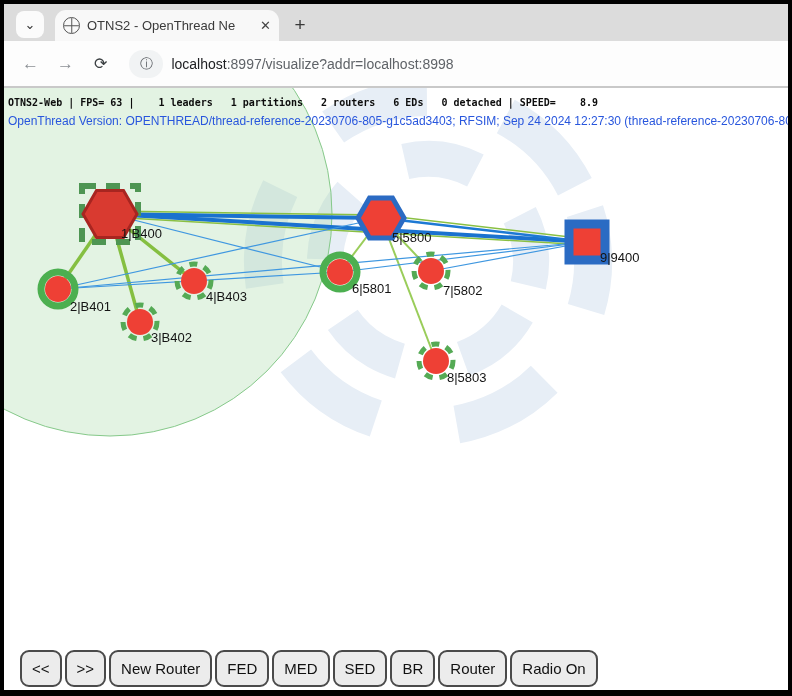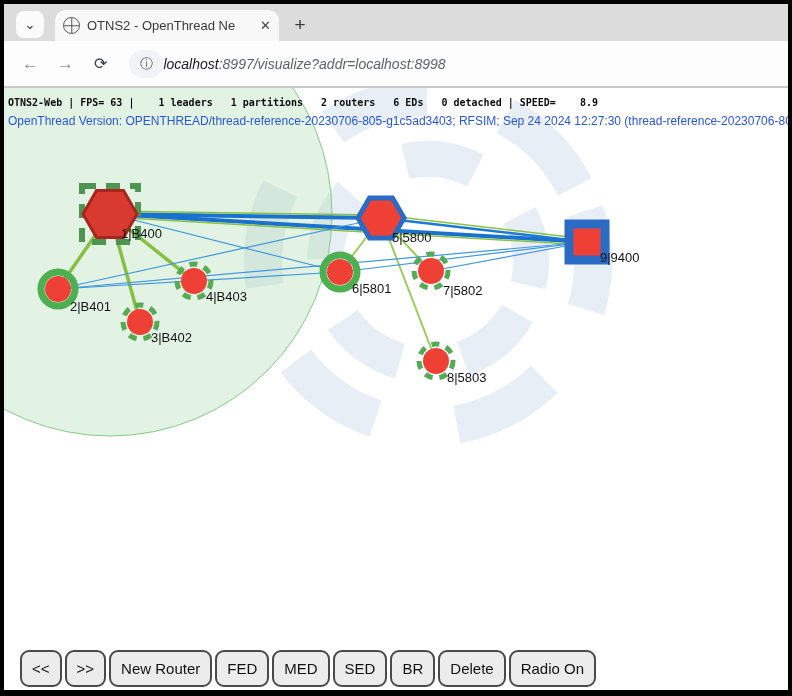--- a/index.html
+++ b/index.html
@@ -30,21 +30,21 @@
   .tab-close{flex:0 0 auto;font-size:13px;color:#444;margin-left:4px;cursor:default;}
   .newtab{position:absolute;left:283px;top:8px;width:26px;height:26px;display:flex;align-items:center;
       justify-content:center;font-size:19px;color:#3a3a3a;}
   .urlbar{position:absolute;left:4px;top:41px;width:784px;height:47px;background:#fdfdfd;
       border-bottom:2px solid #c9c9c9;box-sizing:border-box;z-index:5;display:flex;align-items:center;}
   .nav-ic{font-size:17px;color:#8b8f94;margin-left:18px;}
   .nav-ic.reload{color:#3c4043;font-size:16px;margin-left:20px;}
   .site-info{margin-left:22px;width:34px;height:28px;border-radius:14px;background:#f1f3f4;
       display:flex;align-items:center;justify-content:center;font-size:13px;color:#5f6368;
       font-family:"Liberation Serif",serif;}
-  .url-text{font-size:14px;white-space:nowrap;font-style:italic;}
+  .url-text{margin-left:8px;font-size:14px;white-space:nowrap;}
   .url-host{color:#202124;}
   .url-rest{color:#5f6368;}
 
   
   #net-svg{position:absolute;left:0;top:0;z-index:1;}
   .status-line{position:absolute;left:8px;top:97px;z-index:2;
       font-family:"DejaVu Sans Mono","Liberation Mono",monospace;font-weight:bold;
       font-size:10px;color:#0c0c0c;white-space:pre;}
   .info-line{position:absolute;left:8px;top:114px;width:780px;z-index:2;
       font-size:12px;color:#2856dd;white-space:nowrap;overflow:hidden;}
@@ -156,21 +156,21 @@
   <div class="tbtn">
       <span>MED</span>
     </div>
   <div class="tbtn">
       <span>SED</span>
     </div>
   <div class="tbtn">
       <span>BR</span>
     </div>
   <div class="tbtn">
-      <span>Delete</span>
+      <span>Router</span>
     </div>
   <div class="tbtn">
       <span>Radio On</span>
     </div>
 
 </div>
 
 <div class="frame top"></div>
 <div class="frame left"></div>
 <div class="frame right"></div>

